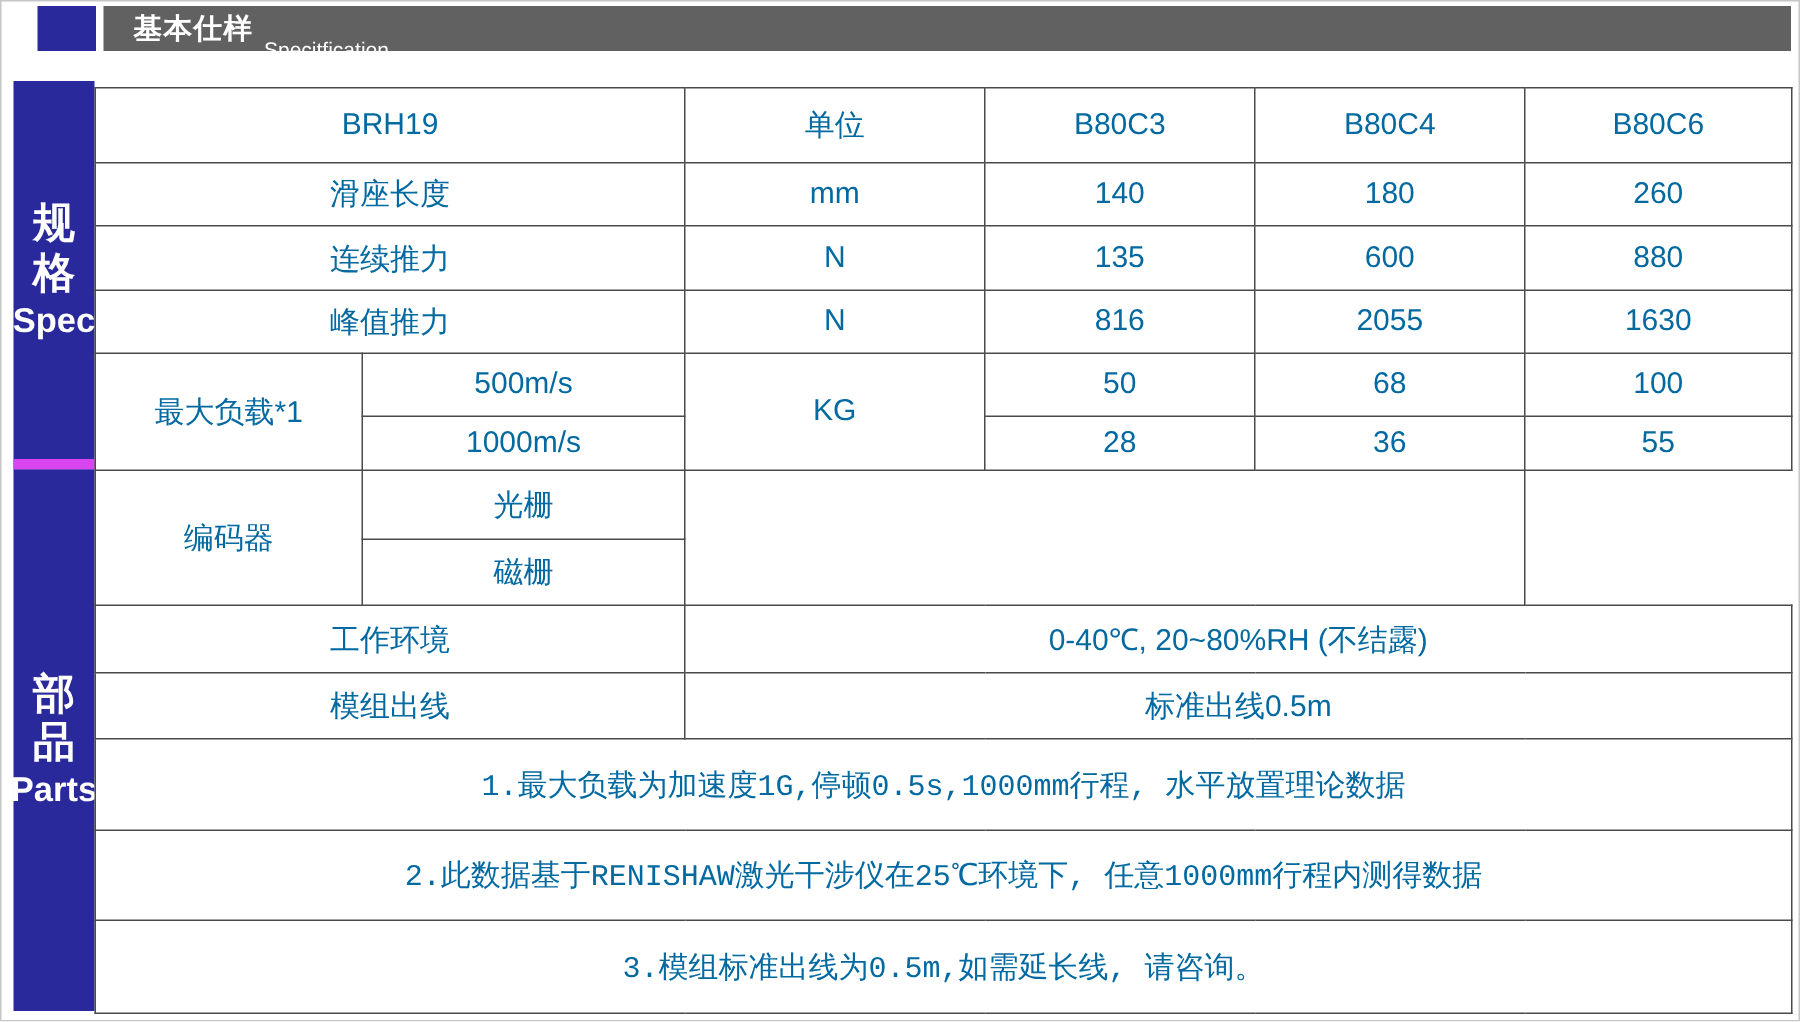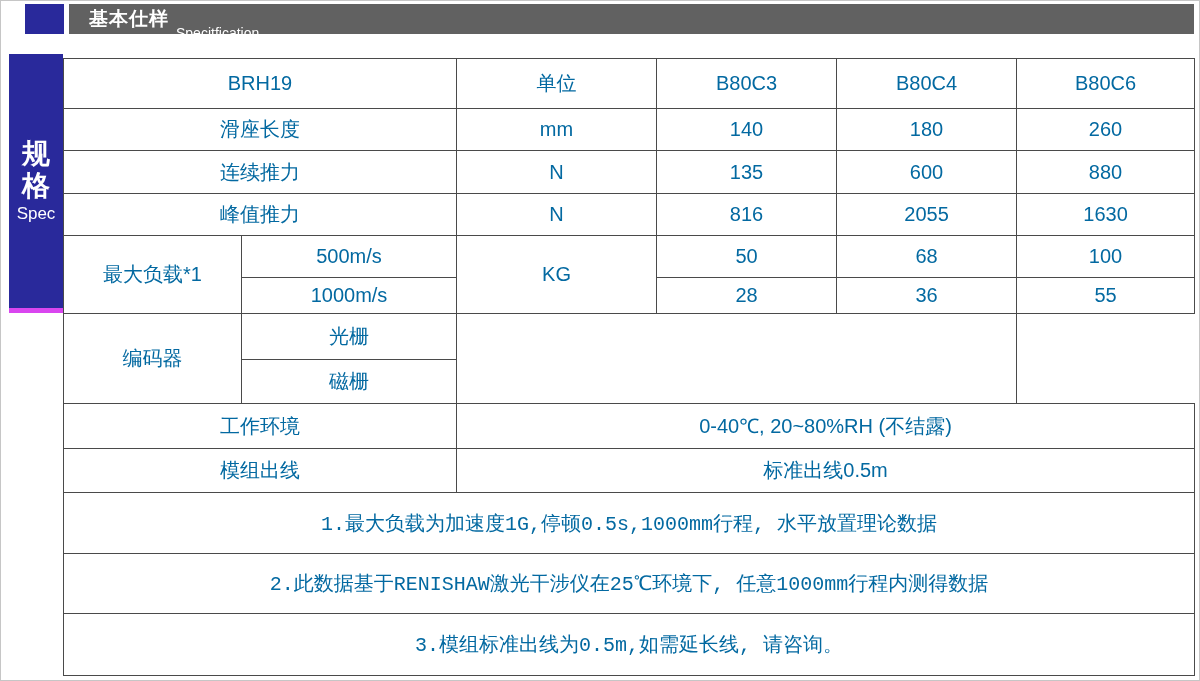--- a/index.html
+++ b/index.html
@@ -44,31 +44,31 @@
     flex-direction: column;
   }
   .sb-sec {
     background: var(--accent);
     color: #ffffff;
     display: flex;
     flex-direction: column;
     align-items: center;
     justify-content: center;
   }
-  .sb-sec1 { height: 259px; border-bottom: 5px solid #d946ef; }
+  .sb-sec1 { height: 259px; border-bottom: 7px solid #d946ef; }
   .sb-sec2 { height: 361px; }
   .sb-zh {
     width: 1.15em;
     font-size: 28px;
     font-weight: bold;
     line-height: 1.15;
     word-break: break-all;
     text-align: center;
   }
-  .sb-en { font-size: 17px; font-weight: normal; margin-top: 2px; }
+  .sb-en { font-size: 23px; font-weight: bold; margin-top: 2px; }
 
   
   table.spec {
     position: absolute;
     left: 62px; top: 57px;
     width: 1131px;
     border-collapse: collapse;
     table-layout: fixed;
   }
   table.spec td {
@@ -94,20 +94,24 @@
   <div class="hdr-bar">
     <span class="hdr-zh">基本仕样</span>
     <span class="hdr-en">Specitfication</span>
   </div>
 
   <div class="sidebar">
     <div class="sb-sec sb-sec1">
       <div class="sb-zh">规格</div>
       <div class="sb-en">Spec</div>
     </div>
+    <div class="sb-sec sb-sec2">
+      <div class="sb-zh">部品</div>
+      <div class="sb-en">Parts</div>
+    </div>
   </div>
 
   <table class="spec">
     <colgroup>
       <col style="width:178px">
         <col style="width:215px">
         <col style="width:200px">
       <col style="width:180px">
         <col style="width:180px">
         <col style="width:178px">

